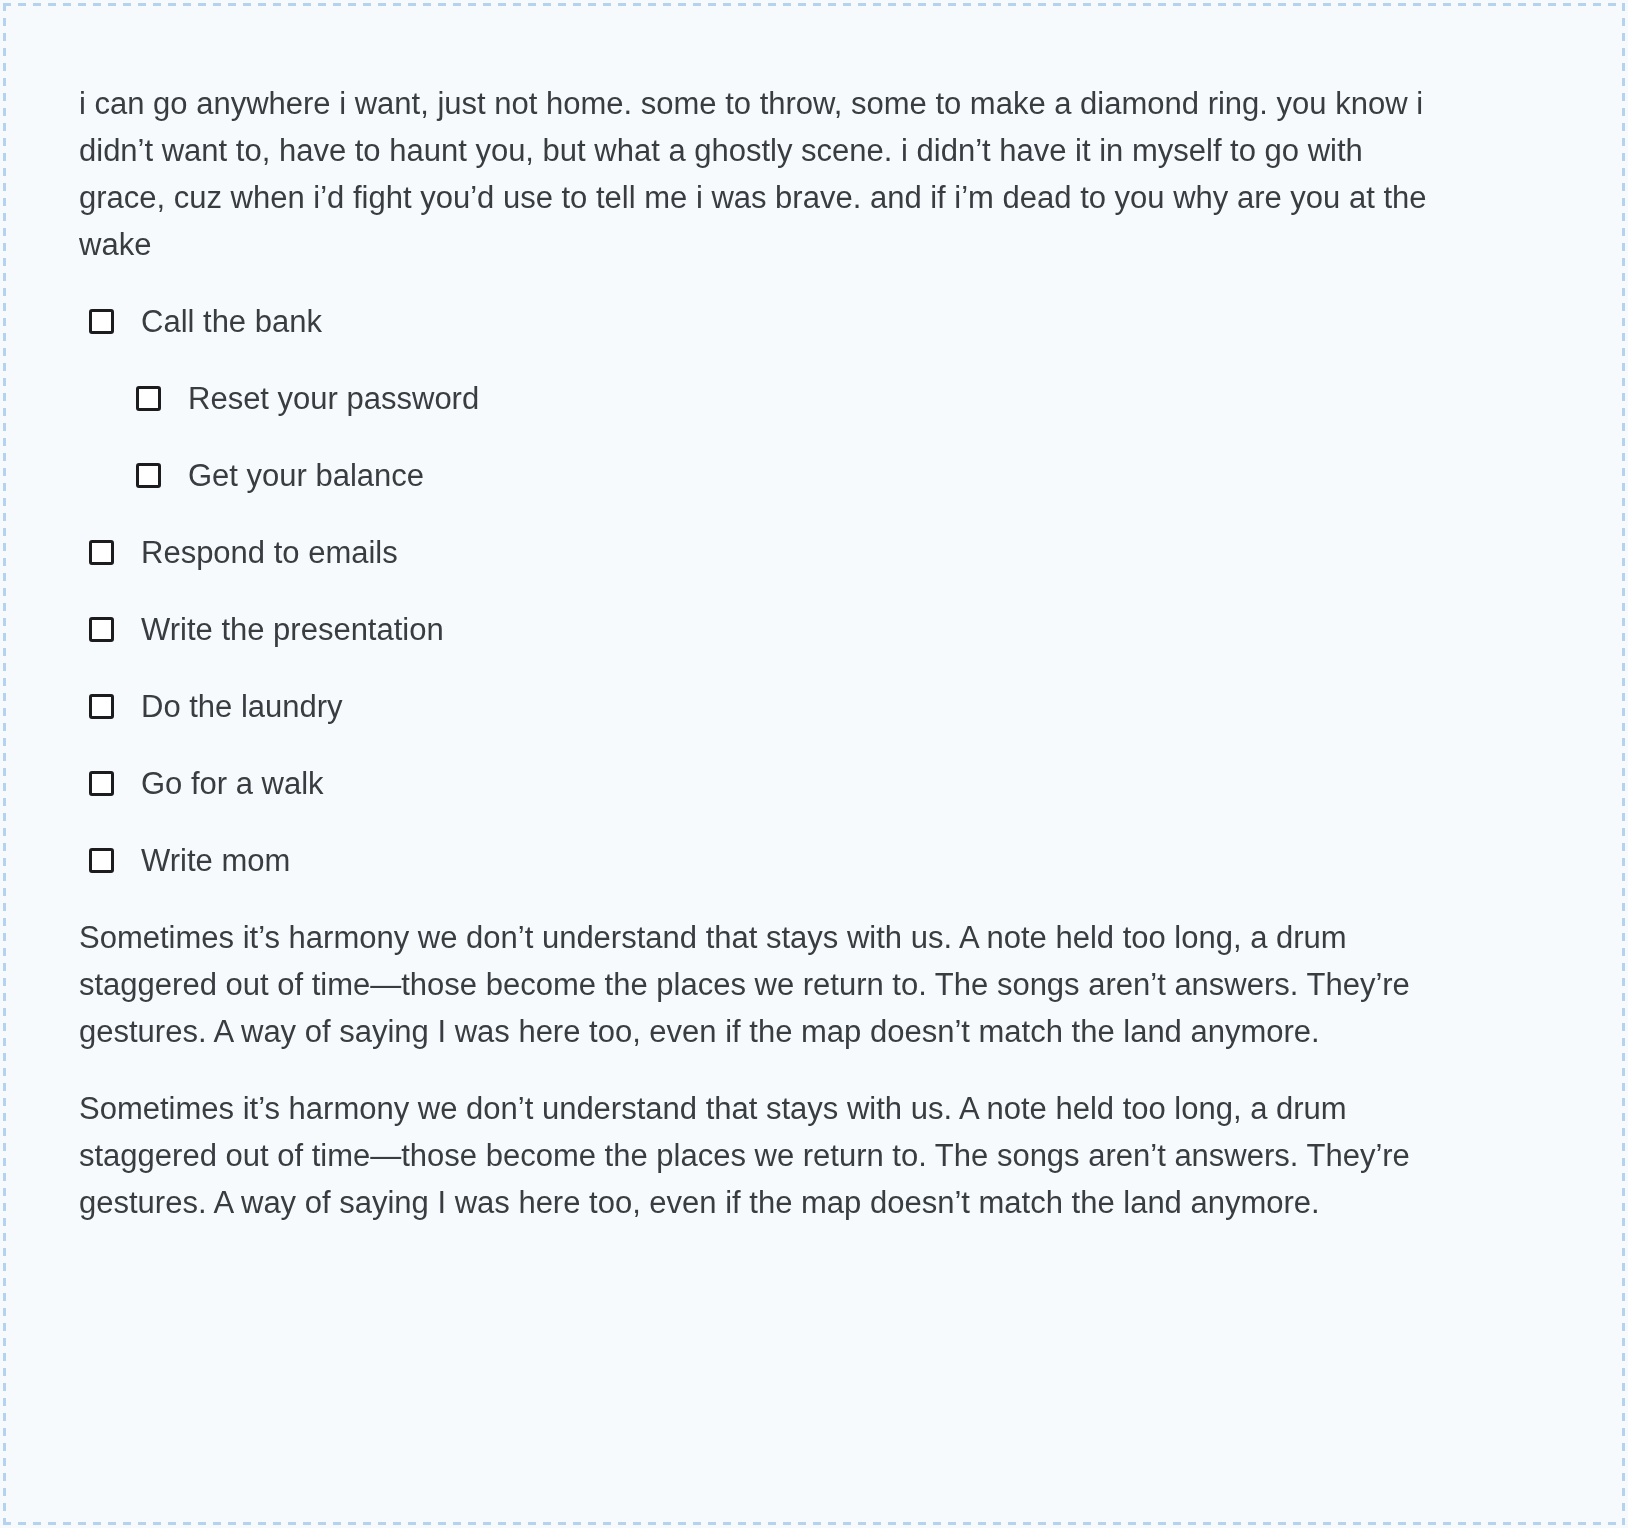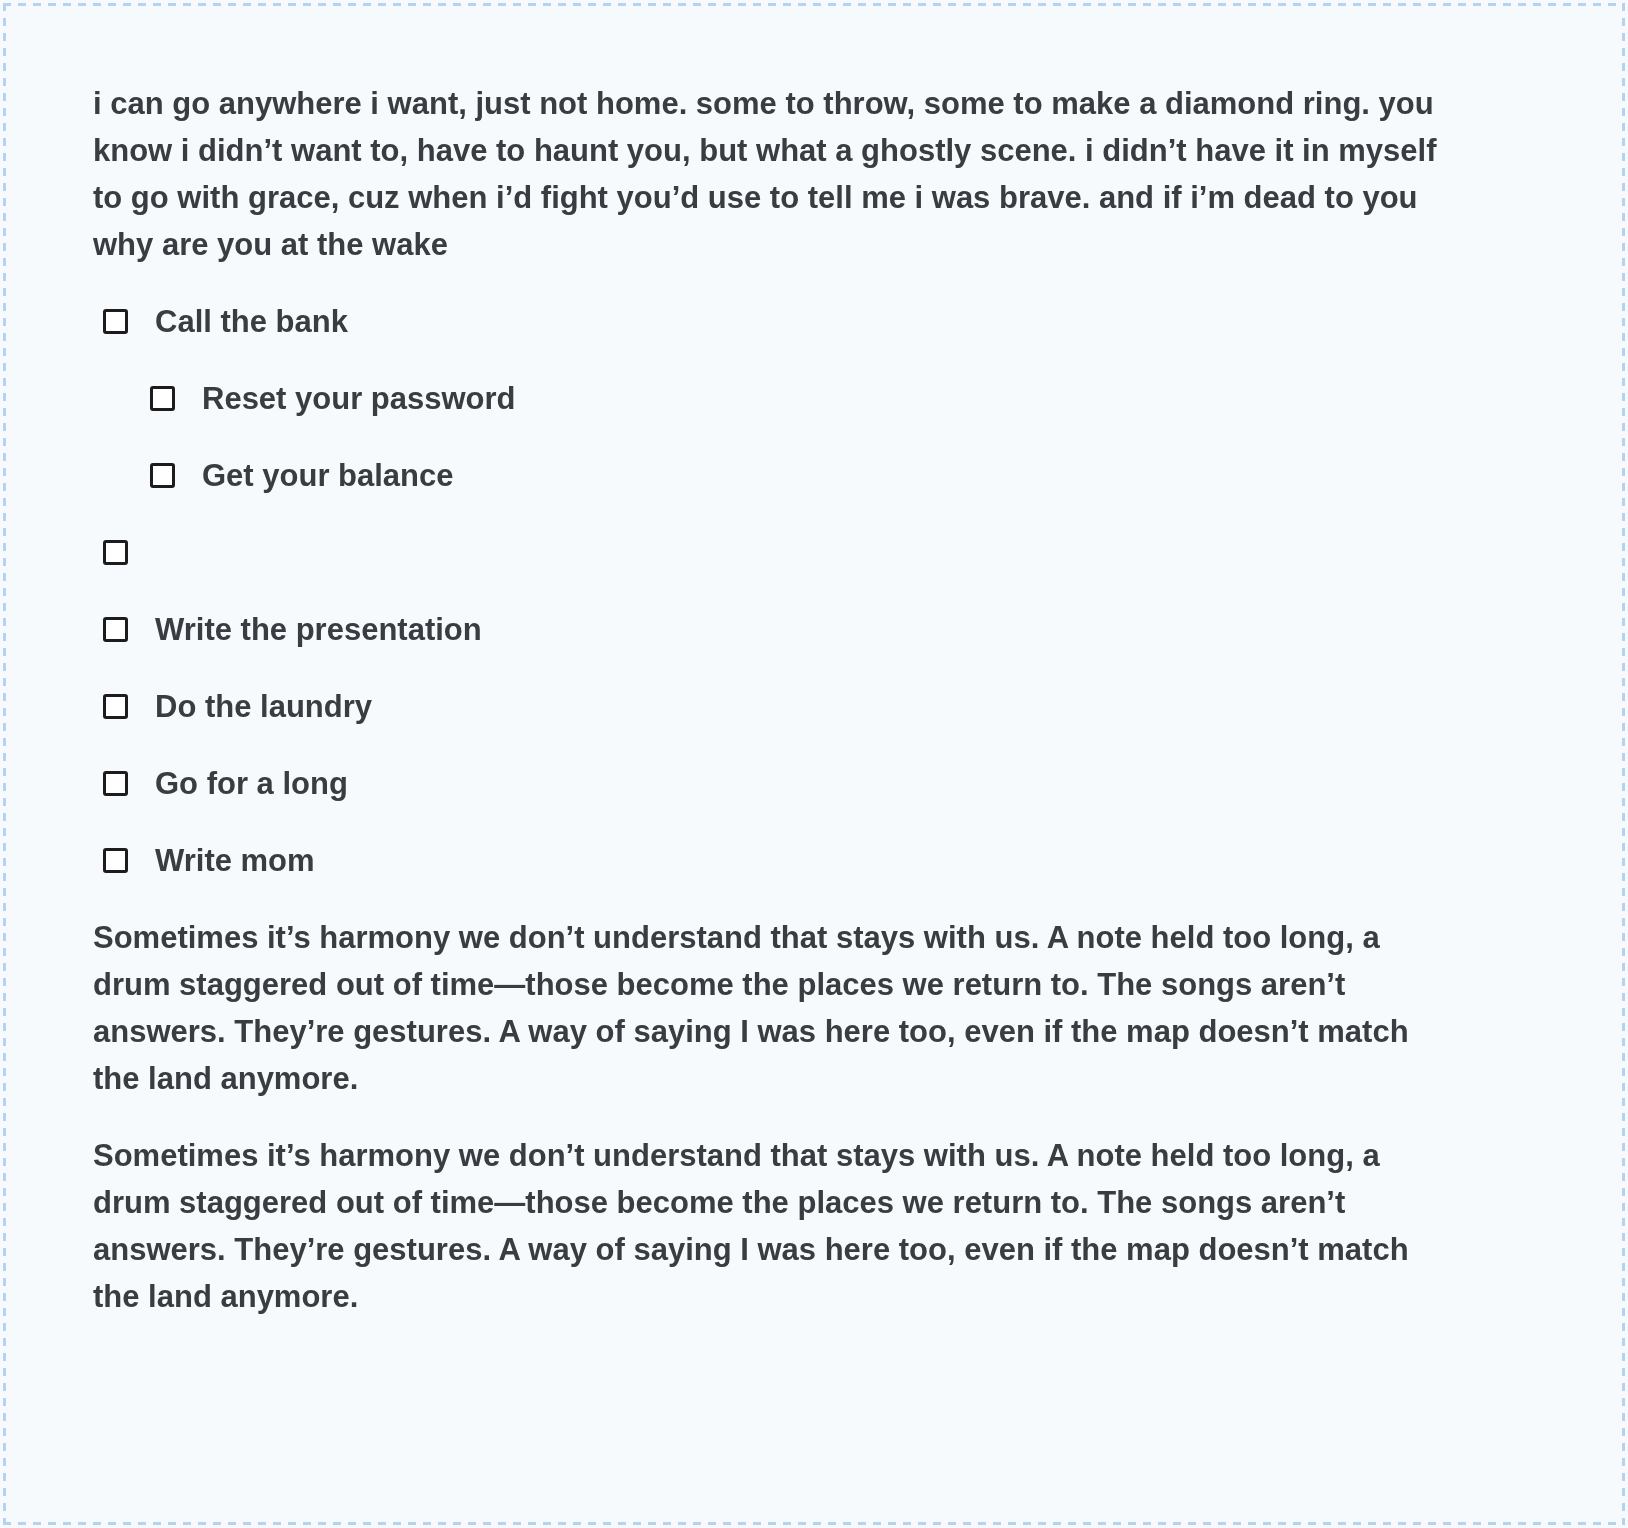--- a/index.html
+++ b/index.html
@@ -38,24 +38,23 @@
     top: 3px; bottom: 3px; width: 3px;
     background: repeating-linear-gradient(180deg, var(--border) 0 8px, transparent 8px 15px);
   }
   .edge.top { top: 3px; }
   .edge.bottom { bottom: 3px; }
   .edge.left { left: 3px; }
   .edge.right { right: 3px; }
 
   .content {
     position: absolute;
-    left: 93px;
+    left: 79px;
     top: 80px;
     width: 1360px;
-    font-weight: bold;
   }
   .para { margin: 0 0 30px 0; }
 
   .todo-item {
     display: flex;
     align-items: center;
     height: 47px;
     margin-bottom: 30px;
     padding-left: 10px;
     margin-top: 12px;
@@ -95,32 +94,33 @@
         <div class="todo-item nested">
           <span class="checkbox"></span>
           <span class="todo-label">Reset your password</span>
         </div>
         <div class="todo-item nested">
           <span class="checkbox"></span>
           <span class="todo-label">Get your balance</span>
         </div>
         <div class="todo-item">
           <span class="checkbox"></span>
+          <span class="todo-label">Respond to emails</span>
         </div>
         <div class="todo-item">
           <span class="checkbox"></span>
           <span class="todo-label">Write the presentation</span>
         </div>
         <div class="todo-item">
           <span class="checkbox"></span>
           <span class="todo-label">Do the laundry</span>
         </div>
         <div class="todo-item">
           <span class="checkbox"></span>
-          <span class="todo-label">Go for a long</span>
+          <span class="todo-label">Go for a walk</span>
         </div>
         <div class="todo-item">
           <span class="checkbox"></span>
           <span class="todo-label">Write mom</span>
         </div>
       </div>
 
     <p class="para">Sometimes it’s harmony we don’t understand that stays with us. A note held too long, a drum staggered out of time—those become the places we return to. The songs aren’t answers. They’re gestures. A way of saying I was here too, even if the map doesn’t match the land anymore.</p>
 
     <p class="para">Sometimes it’s harmony we don’t understand that stays with us. A note held too long, a drum staggered out of time—those become the places we return to. The songs aren’t answers. They’re gestures. A way of saying I was here too, even if the map doesn’t match the land anymore.</p>

